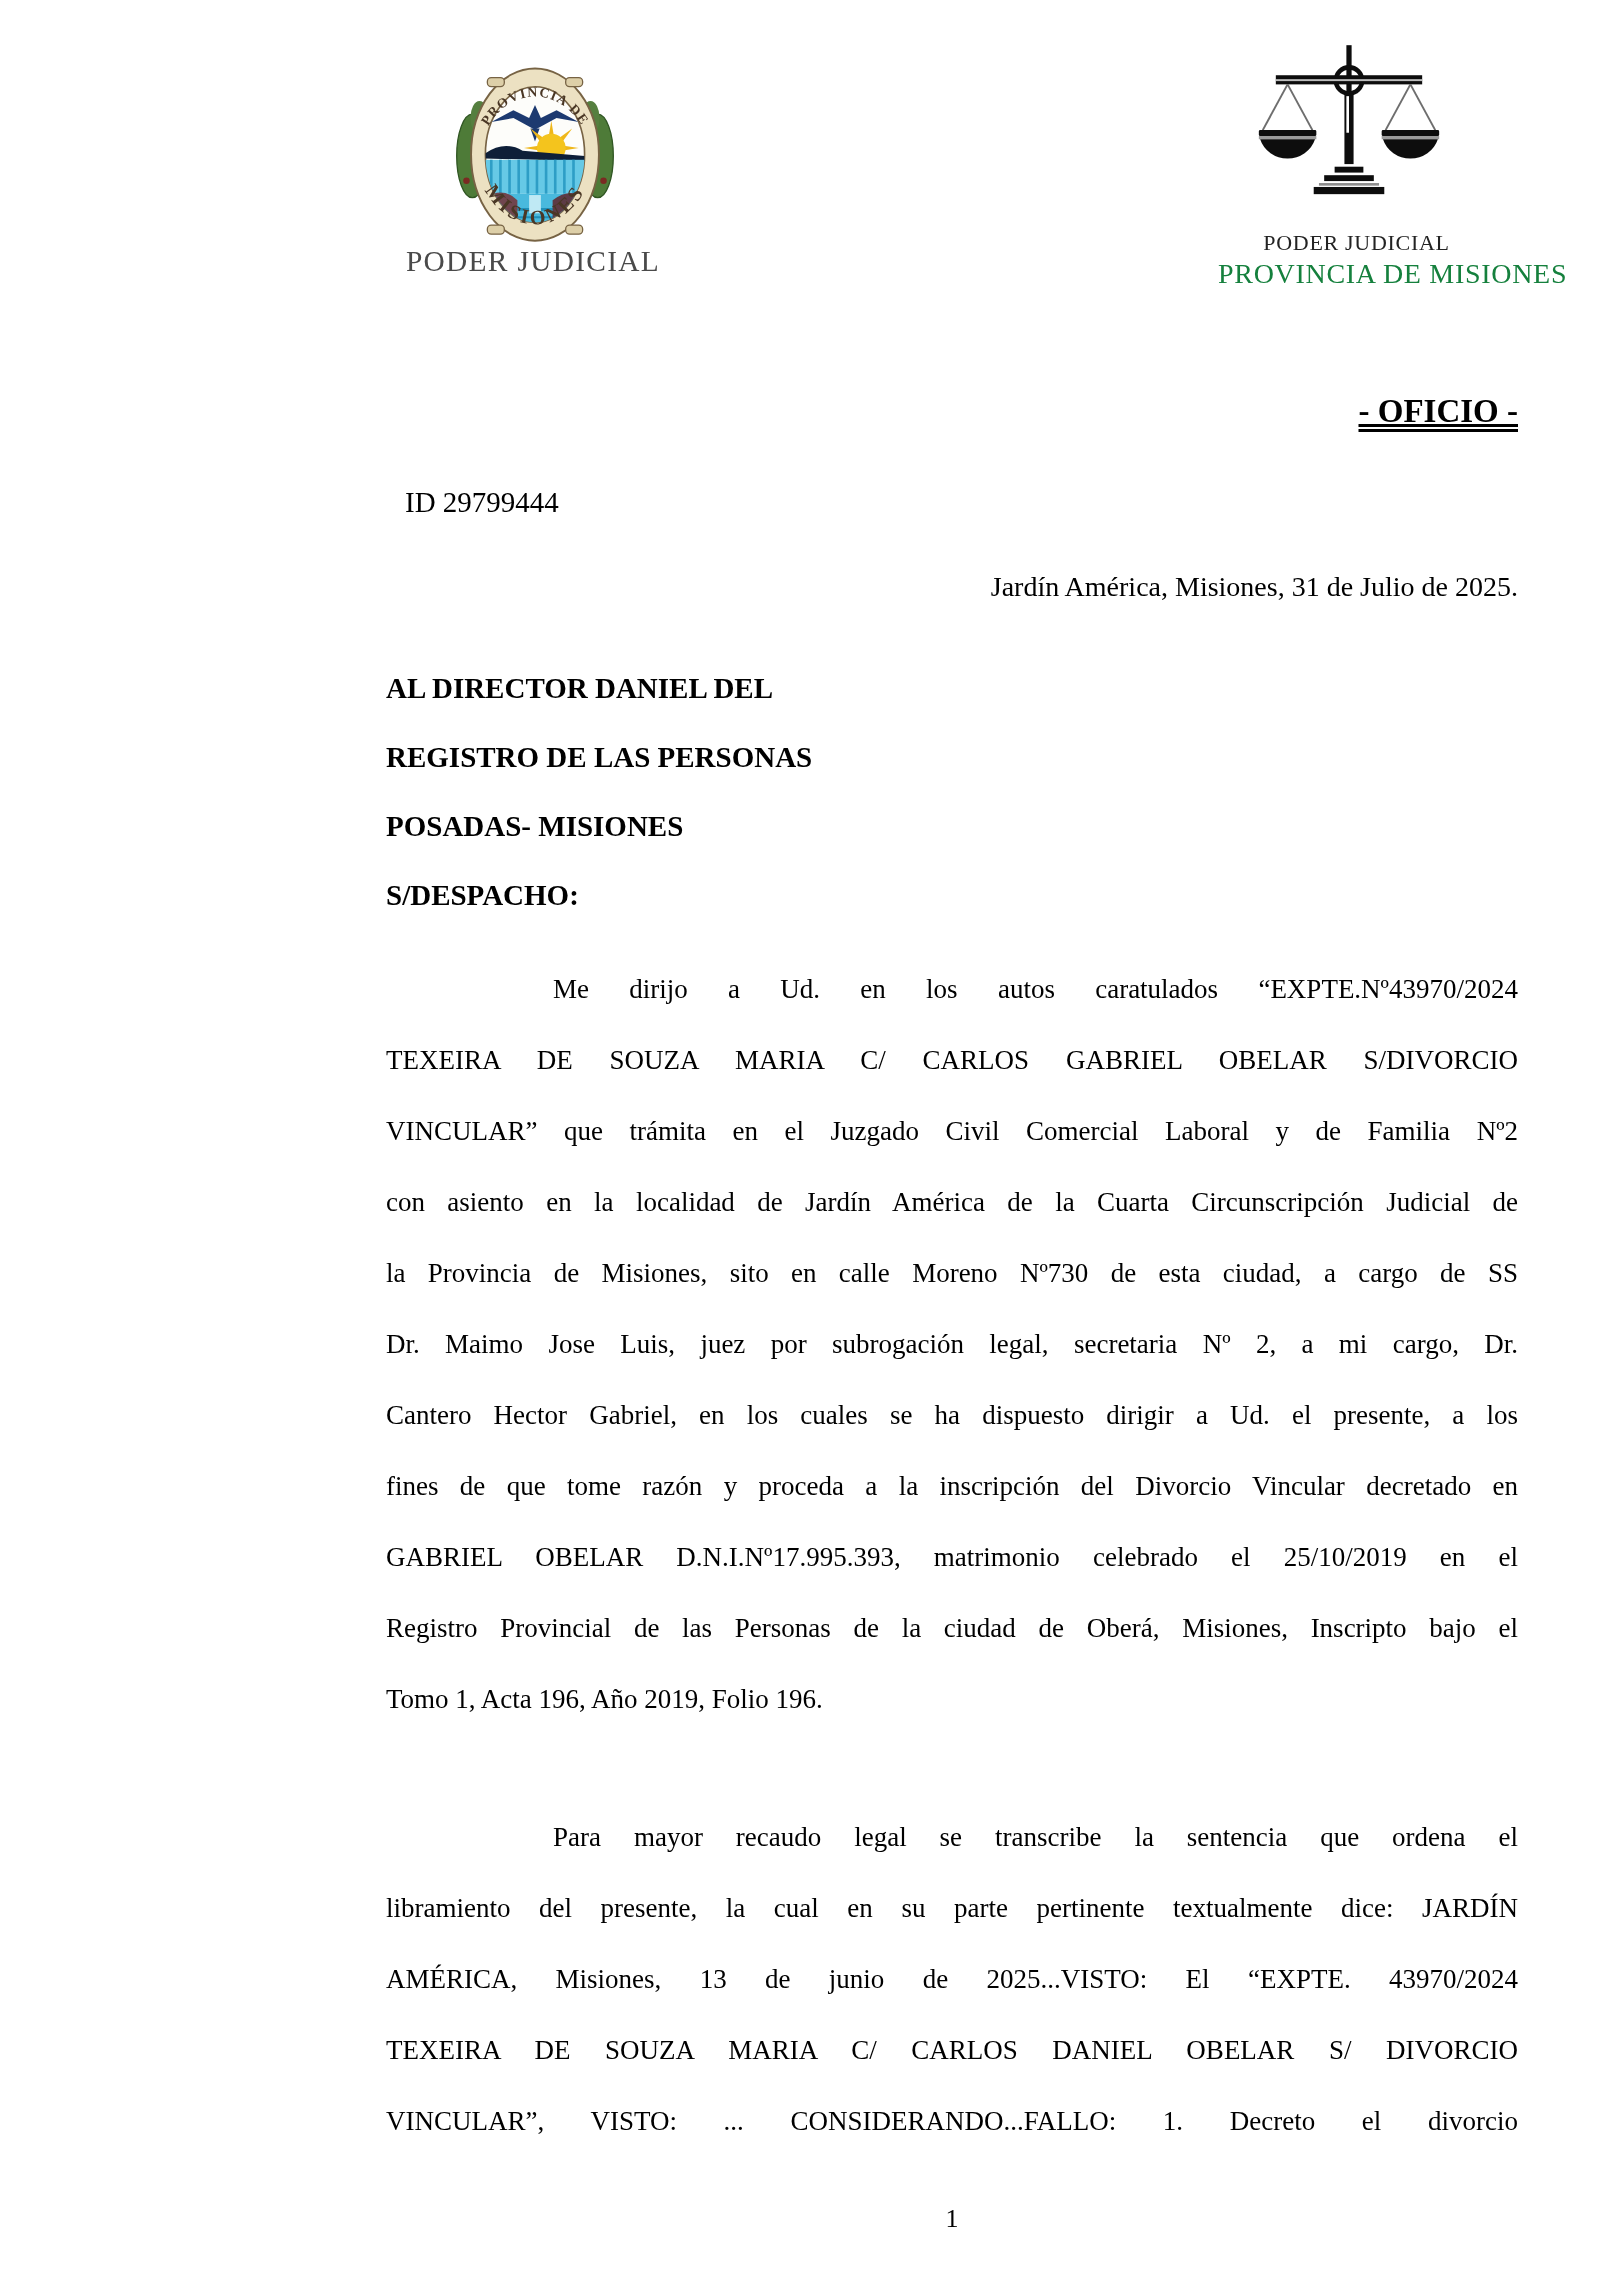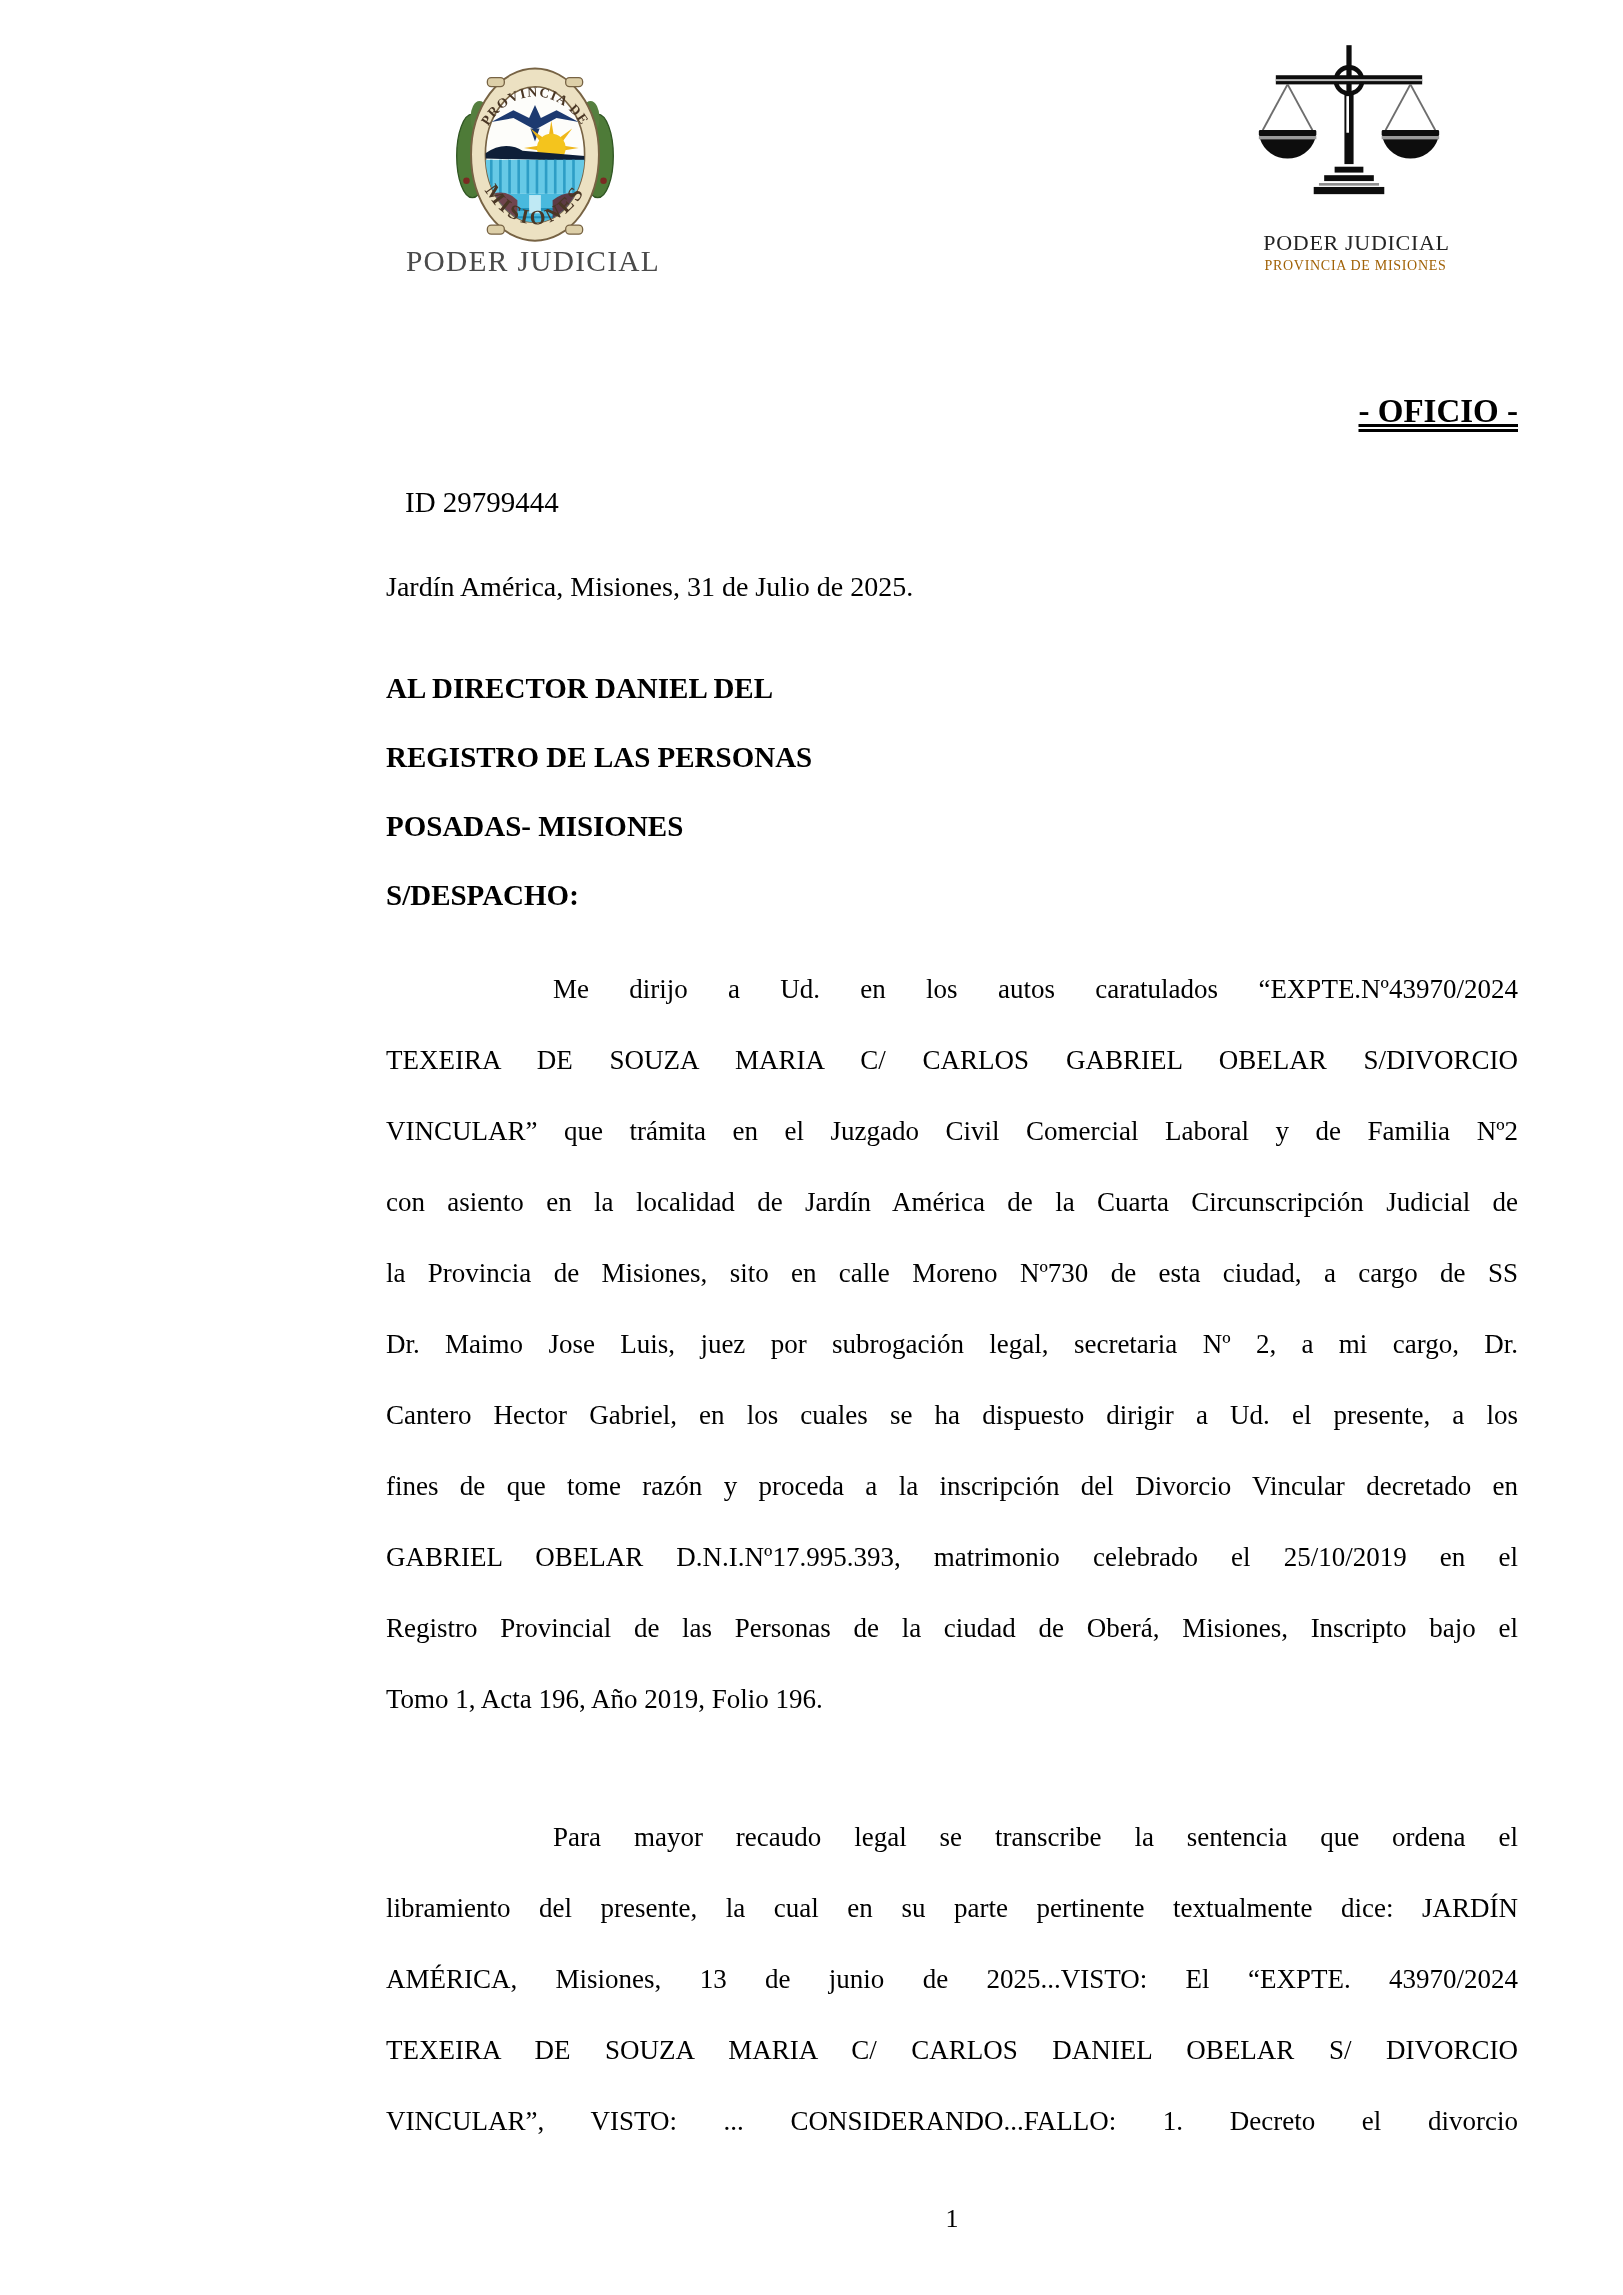--- a/index.html
+++ b/index.html
@@ -15,28 +15,28 @@
   .abs { position: absolute; }
 
   
   .crest-box   { left: 453px; top: 58px;  width: 164px; height: 186px; }
   .crest-cap   { left: 376px; top: 245px; width: 314px; text-align: center;
                  font-size: 29.4px; color: #4a4a4a; letter-spacing: 1.3px; white-space: nowrap; }
   .scales-box  { left: 1251px; top: 41px; width: 196px; height: 190px; }
   .scales-t1   { left: 1232px; top: 230px; width: 249px; text-align: center;
                  font-size: 22px; color: #232323; letter-spacing: 0.7px; white-space: nowrap; }
   .scales-t2   { left: 1218px; top: 258px; width: 275px; text-align: center;
-                 font-size: 14px; color: #a16207; letter-spacing: 0.7px; white-space: nowrap; }
+                 font-size: 28px; color: #15803d; letter-spacing: 0.7px; white-space: nowrap; }
 
   
   .title    { left: 386px; top: 393px; width: 1132px; text-align: right;
               font-size: 33px; font-weight: bold; text-decoration: underline; }
   .title span { text-decoration: underline; text-decoration-thickness: 2.6px; text-underline-offset: 6.5px; }
   .docid    { left: 386px; top: 486px; font-size: 29px; margin-left: 19px; }
-  .dateline { left: 386px; top: 571px; width: 1132px; text-align: left; font-size: 28px; }
+  .dateline { left: 386px; top: 571px; width: 1132px; text-align: right; font-size: 28px; }
   .recipient{ left: 386px; top: 654px; width: 1132px;
               font-size: 29px; font-weight: bold; line-height: 69px; }
   .bodyblk  { left: 386px; width: 1132px; font-size: 27px; line-height: 71px; }
   .p1 { top: 954px; font-family: Liberation Serif, serif; }
   .p2 { top: 1802px; }
   .bline { text-align: justify; text-align-last: justify; }
   .bline.last { text-align-last: left; }
   .indent { text-indent: 167px; }
   .pagenum { left: 386px; top: 2204px; width: 1132px; text-align: center; font-size: 26px; }
 </style>

